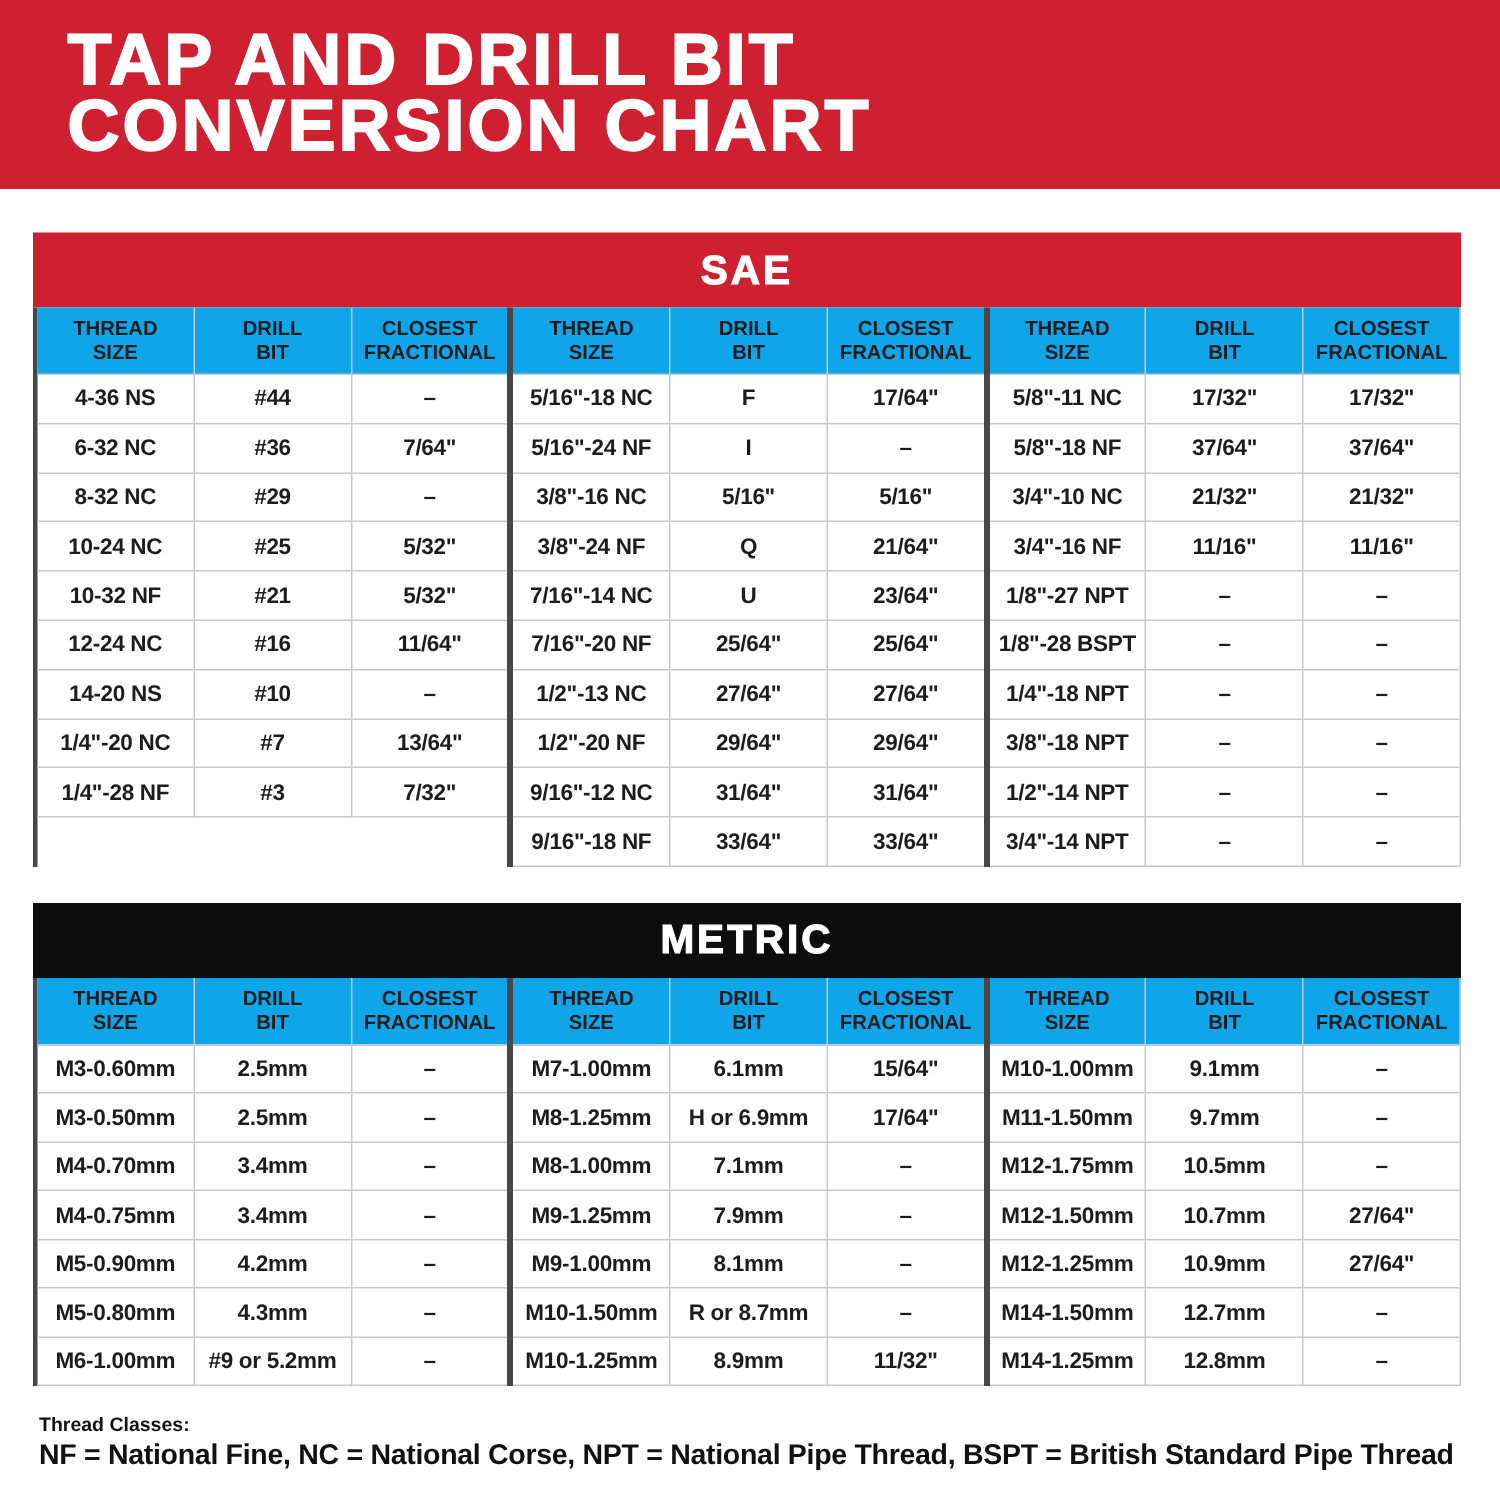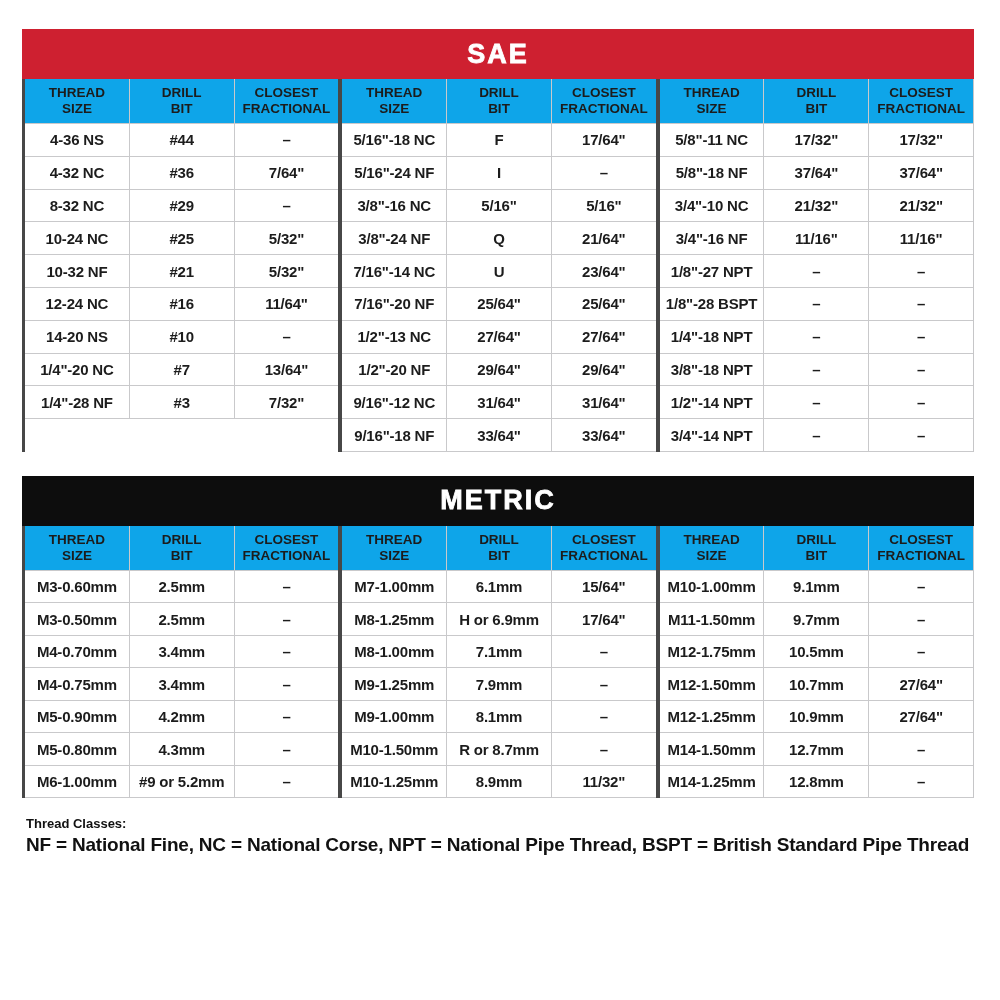--- a/index.html
+++ b/index.html
@@ -73,20 +73,24 @@
   
   .notes { margin: 18px 0 0 4px; }
   .note-title { font-size: 13px; font-weight: bold; color: #111111; }
   .note-body  { font-size: 19px; font-weight: bold; color: #111111; margin-top: 3px; letter-spacing: -0.2px; white-space: nowrap; }
 </style>
 </head>
 <body>
 
 <div class="page">
 
+  <header class="banner">
+    <div class="title-line">TAP AND DRILL BIT</div>
+    <div class="title-line">CONVERSION CHART</div>
+  </header>
 
   <main class="tables">
 
     <section class="conv-table sae">
       <div class="bar bar-red">
         <span>SAE</span>
       </div>
       <div class="groups">
           <div class="group">
             <div class="row head">
@@ -96,21 +100,21 @@
 BIT</div>
               <div class="cell">CLOSEST
 FRACTIONAL</div>
             </div>
             <div class="row">
               <div class="cell">4-36 NS</div>
               <div class="cell">#44</div>
               <div class="cell">–</div>
             </div>
             <div class="row">
-              <div class="cell">4-32 NC</div>
+              <div class="cell">6-32 NC</div>
               <div class="cell">#36</div>
               <div class="cell">7/64"</div>
             </div>
             <div class="row">
               <div class="cell">8-32 NC</div>
               <div class="cell">#29</div>
               <div class="cell">–</div>
             </div>
             <div class="row">
               <div class="cell">10-24 NC</div>

